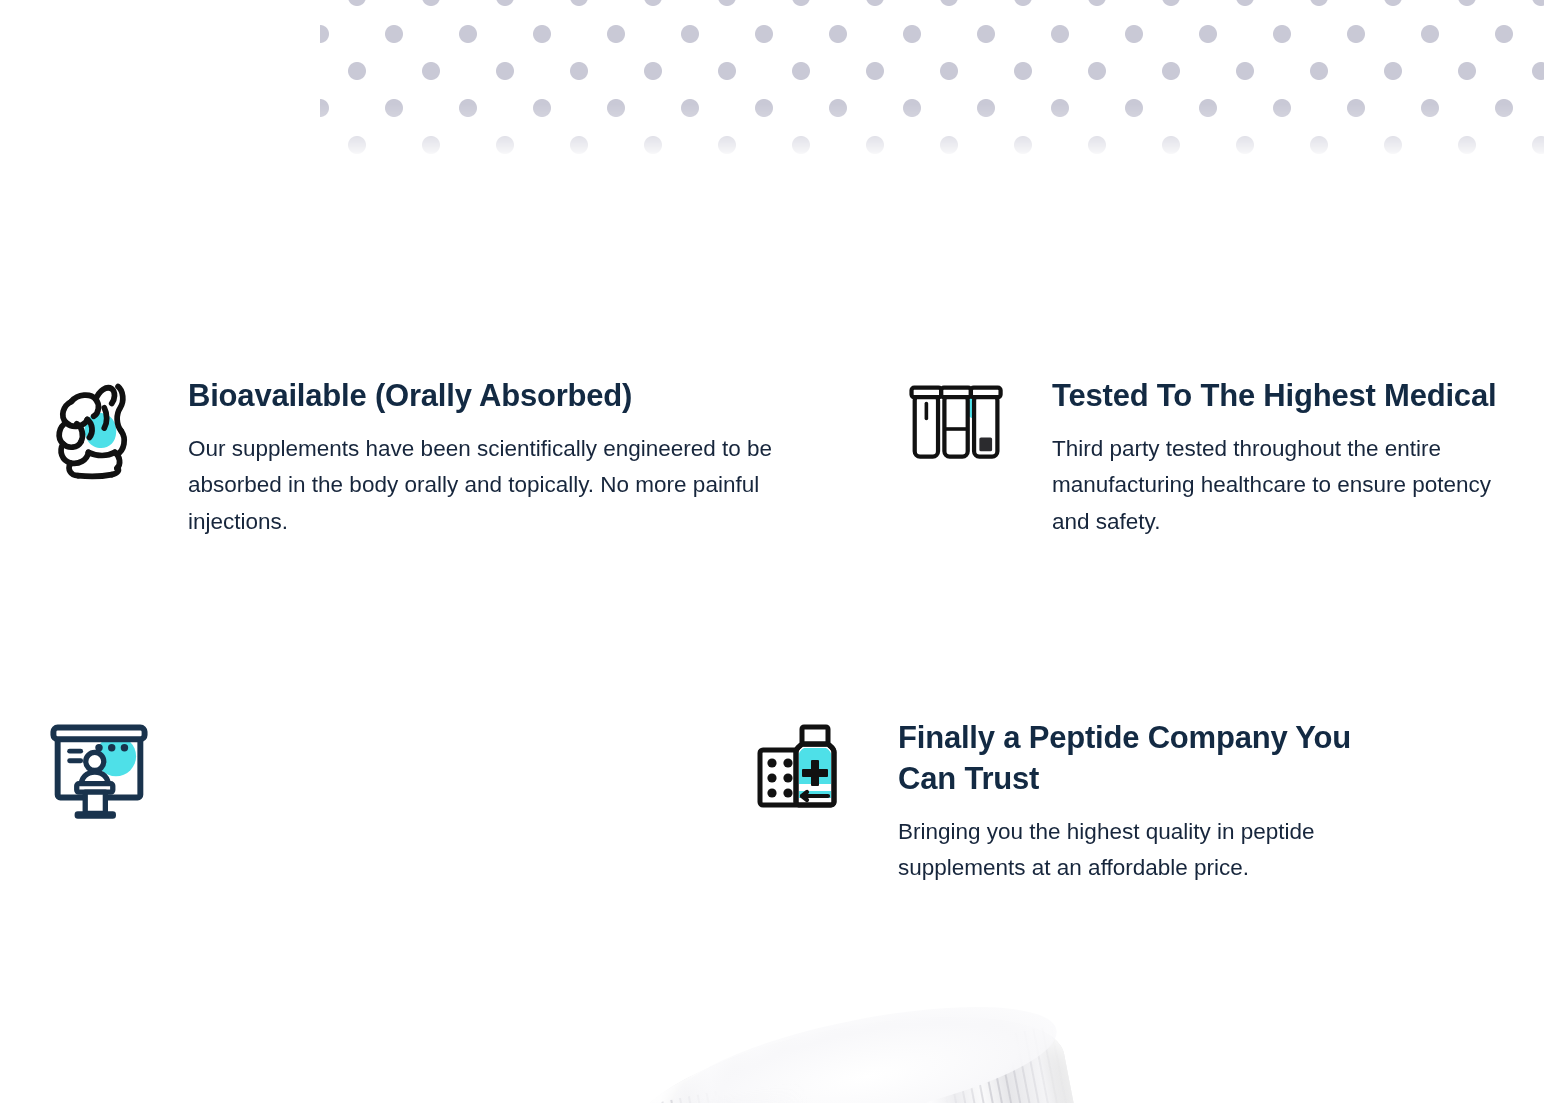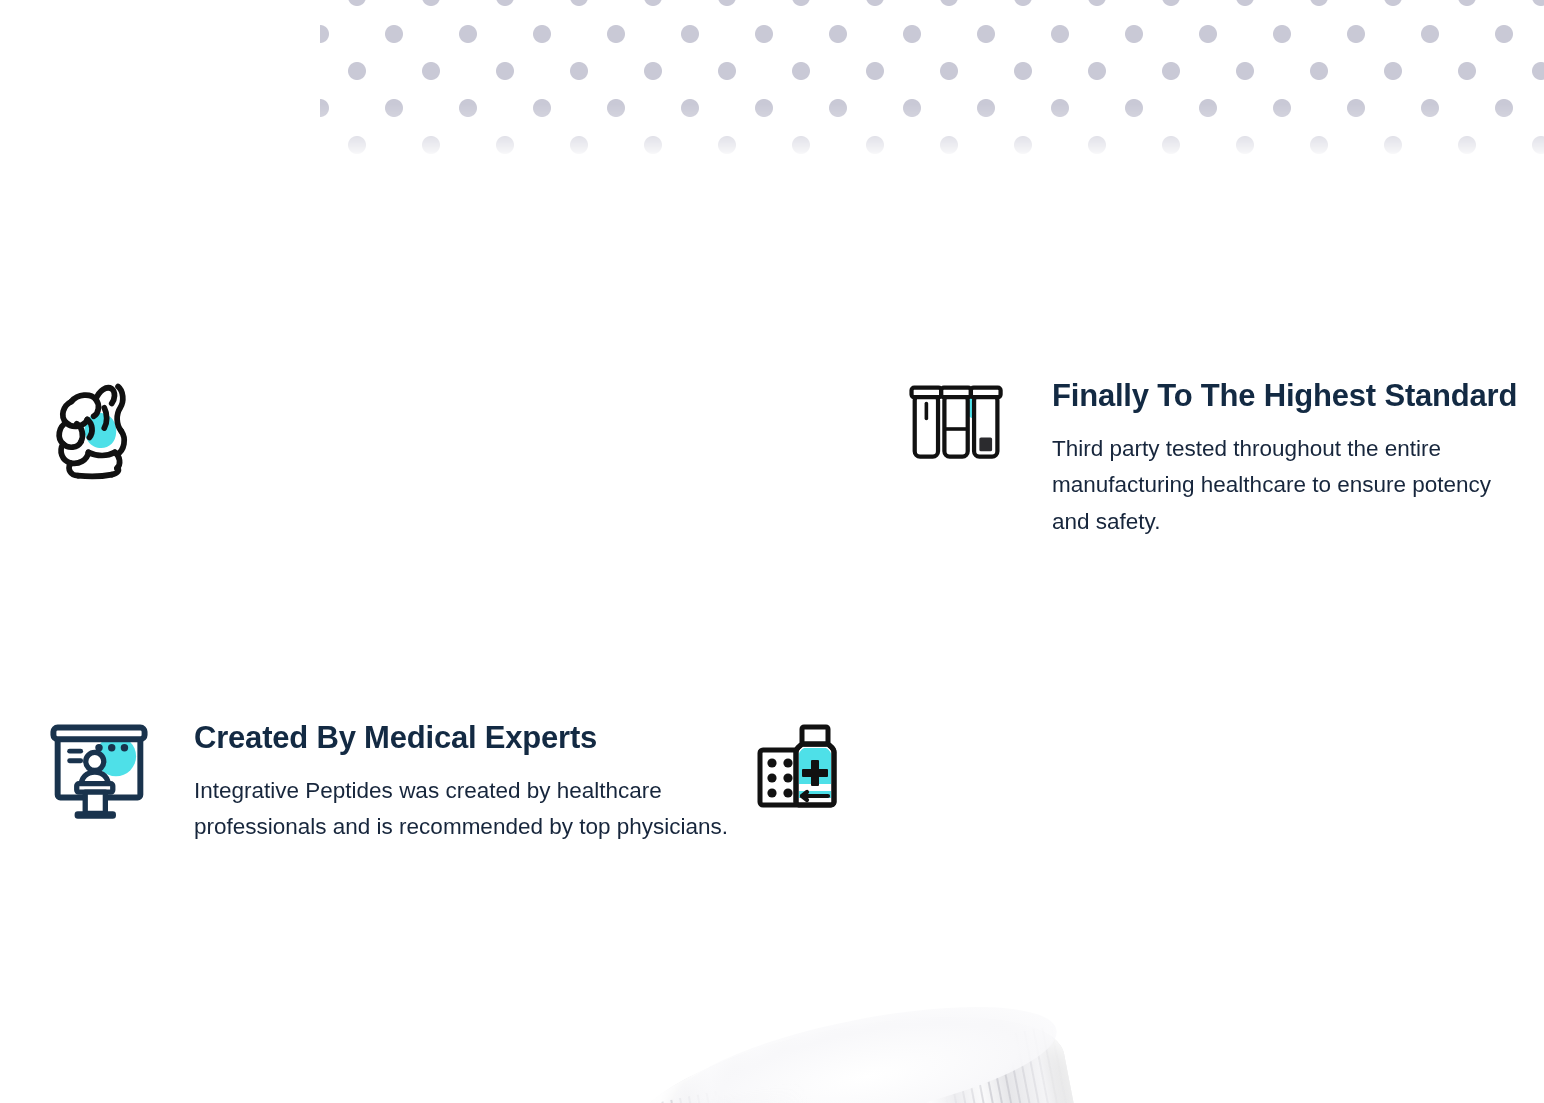--- a/index.html
+++ b/index.html
@@ -203,20 +203,24 @@
           <path d="M40 72 C48 76 58 76 65 72"></path>
           <path d="M65 72 C70 76 71 83 67 87"></path>
           <path d="M23 82 C20 88 23 94 30 94"></path>
           <path d="M30 94 C40 95 52 95 62 93"></path>
           <path d="M62 93 C68 92 70 88 67 87"></path>
           <path d="M39 41 C44 45 45 53 41 58"></path>
           <path d="M55 30 C58 36 58 44 55 49"></path>
         </g>
       </svg>
     </div>
+    <div class="feature-body">
+      <h3 class="feature-title">Bioavailable (Orally Absorbed)</h3>
+      <p class="feature-desc">Our supplements have been scientifically engineered to be absorbed in the body orally and topically. No more painful injections.</p>
+    </div>
   </div>
 
   <div class="feature-card" id="card-tested">
     <div class="feature-icon">
       <svg width="106" height="106" viewBox="0 0 100 100" aria-hidden="true">
         <circle cx="72" cy="26" r="15" fill="#4ee0e8"></circle>
 
         <g fill="#ffffff" stroke="#111111" stroke-width="4" stroke-linejoin="round">
           <rect x="12" y="18" width="22" height="58" rx="5"></rect>
           <rect x="9" y="11" width="28" height="9" rx="2.5"></rect>
@@ -230,21 +234,21 @@
         <path d="M40 50 L62 50" stroke="#111111" stroke-width="3.4"></path>
 
         <g fill="#ffffff" stroke="#111111" stroke-width="4" stroke-linejoin="round">
           <rect x="68" y="18" width="22" height="58" rx="5"></rect>
           <rect x="65" y="11" width="28" height="9" rx="2.5"></rect>
         </g>
         <rect x="73" y="58" width="12" height="13" rx="1.5" fill="#2b2b2e"></rect>
       </svg>
     </div>
     <div class="feature-body">
-      <h3 class="feature-title">Finally To The Highest Standard</h3>
+      <h3 class="feature-title">Tested To The Highest Medical</h3>
       <p class="feature-desc">Third party tested throughout the entire manufacturing healthcare to ensure potency and safety.</p>
     </div>
   </div>
 
   <div class="feature-card" id="card-experts">
     <div class="feature-icon">
       <svg width="106" height="106" viewBox="0 0 100 100" aria-hidden="true">
         <circle cx="66" cy="36" r="19" fill="#4ee0e8"></circle>
 
         <rect x="11" y="19" width="78" height="56" rx="2.5" fill="none" stroke="#19334d" stroke-width="5.6"></rect>
@@ -259,24 +263,20 @@
 
         <circle cx="46" cy="41" r="8.5" fill="#ffffff" stroke="#19334d" stroke-width="5"></circle>
         <path d="M33 65 C33 56 38.5 51 46 51 C53.5 51 59 56 59 65 Z" fill="#ffffff" stroke="#19334d" stroke-width="5" stroke-linejoin="round"></path>
 
         <rect x="29" y="62" width="34" height="8" rx="2" fill="#ffffff" stroke="#19334d" stroke-width="5"></rect>
 
         <rect x="37" y="70" width="19" height="20" fill="#ffffff" stroke="#19334d" stroke-width="5" stroke-linejoin="round"></rect>
 
         <rect x="27" y="88" width="39" height="7" rx="3" fill="#19334d"></rect>
       </svg>
-    </div>
-    <div class="feature-body">
-      <h3 class="feature-title">Created By Medical Experts</h3>
-      <p class="feature-desc">Integrative Peptides was created by healthcare professionals and is recommended by top physicians.</p>
     </div>
   </div>
 
   <div class="feature-card" id="card-trust">
     <div class="feature-icon">
       <svg width="100" height="100" viewBox="0 0 100 100" aria-hidden="true">
 
         <rect x="8" y="32" width="40" height="55" rx="3" fill="#ffffff" stroke="#111111" stroke-width="5" stroke-linejoin="round"></rect>
         <g fill="#111111">
           <circle cx="20" cy="45" r="4.6"></circle>
@@ -299,20 +299,24 @@
           <rect x="59" y="42" width="8" height="26" rx="1"></rect>
           <rect x="50" y="51" width="26" height="8" rx="1"></rect>
         </g>
 
         <path d="M50 78 L76 78" stroke="#111111" stroke-width="4.2" stroke-linecap="round"></path>
         <path d="M55 74 L50 78 L55 82" fill="none" stroke="#111111" stroke-width="4.2" stroke-linecap="round" stroke-linejoin="round"></path>
 
         <path d="M44 34 C44 30 48 28 50 26 L76 26 C78 28 82 30 82 34 L82 84 C82 86 80.5 87 79 87 L47 87 C45.5 87 44 86 44 84 Z" fill="none" stroke="#111111" stroke-width="5" stroke-linejoin="round"></path>
       </svg>
     </div>
+    <div class="feature-body">
+      <h3 class="feature-title">Finally a Peptide Company You Can Trust</h3>
+      <p class="feature-desc">Bringing you the highest quality in peptide supplements at an affordable price.</p>
+    </div>
   </div>
 
 </div>
 
 <div id="bottle-cap">
   <div class="cap-shape"></div>
   <div class="cap-ridges"></div>
   <div class="cap-top-sheen"></div>
   <div class="cap-left-shadow"></div>
 </div>

